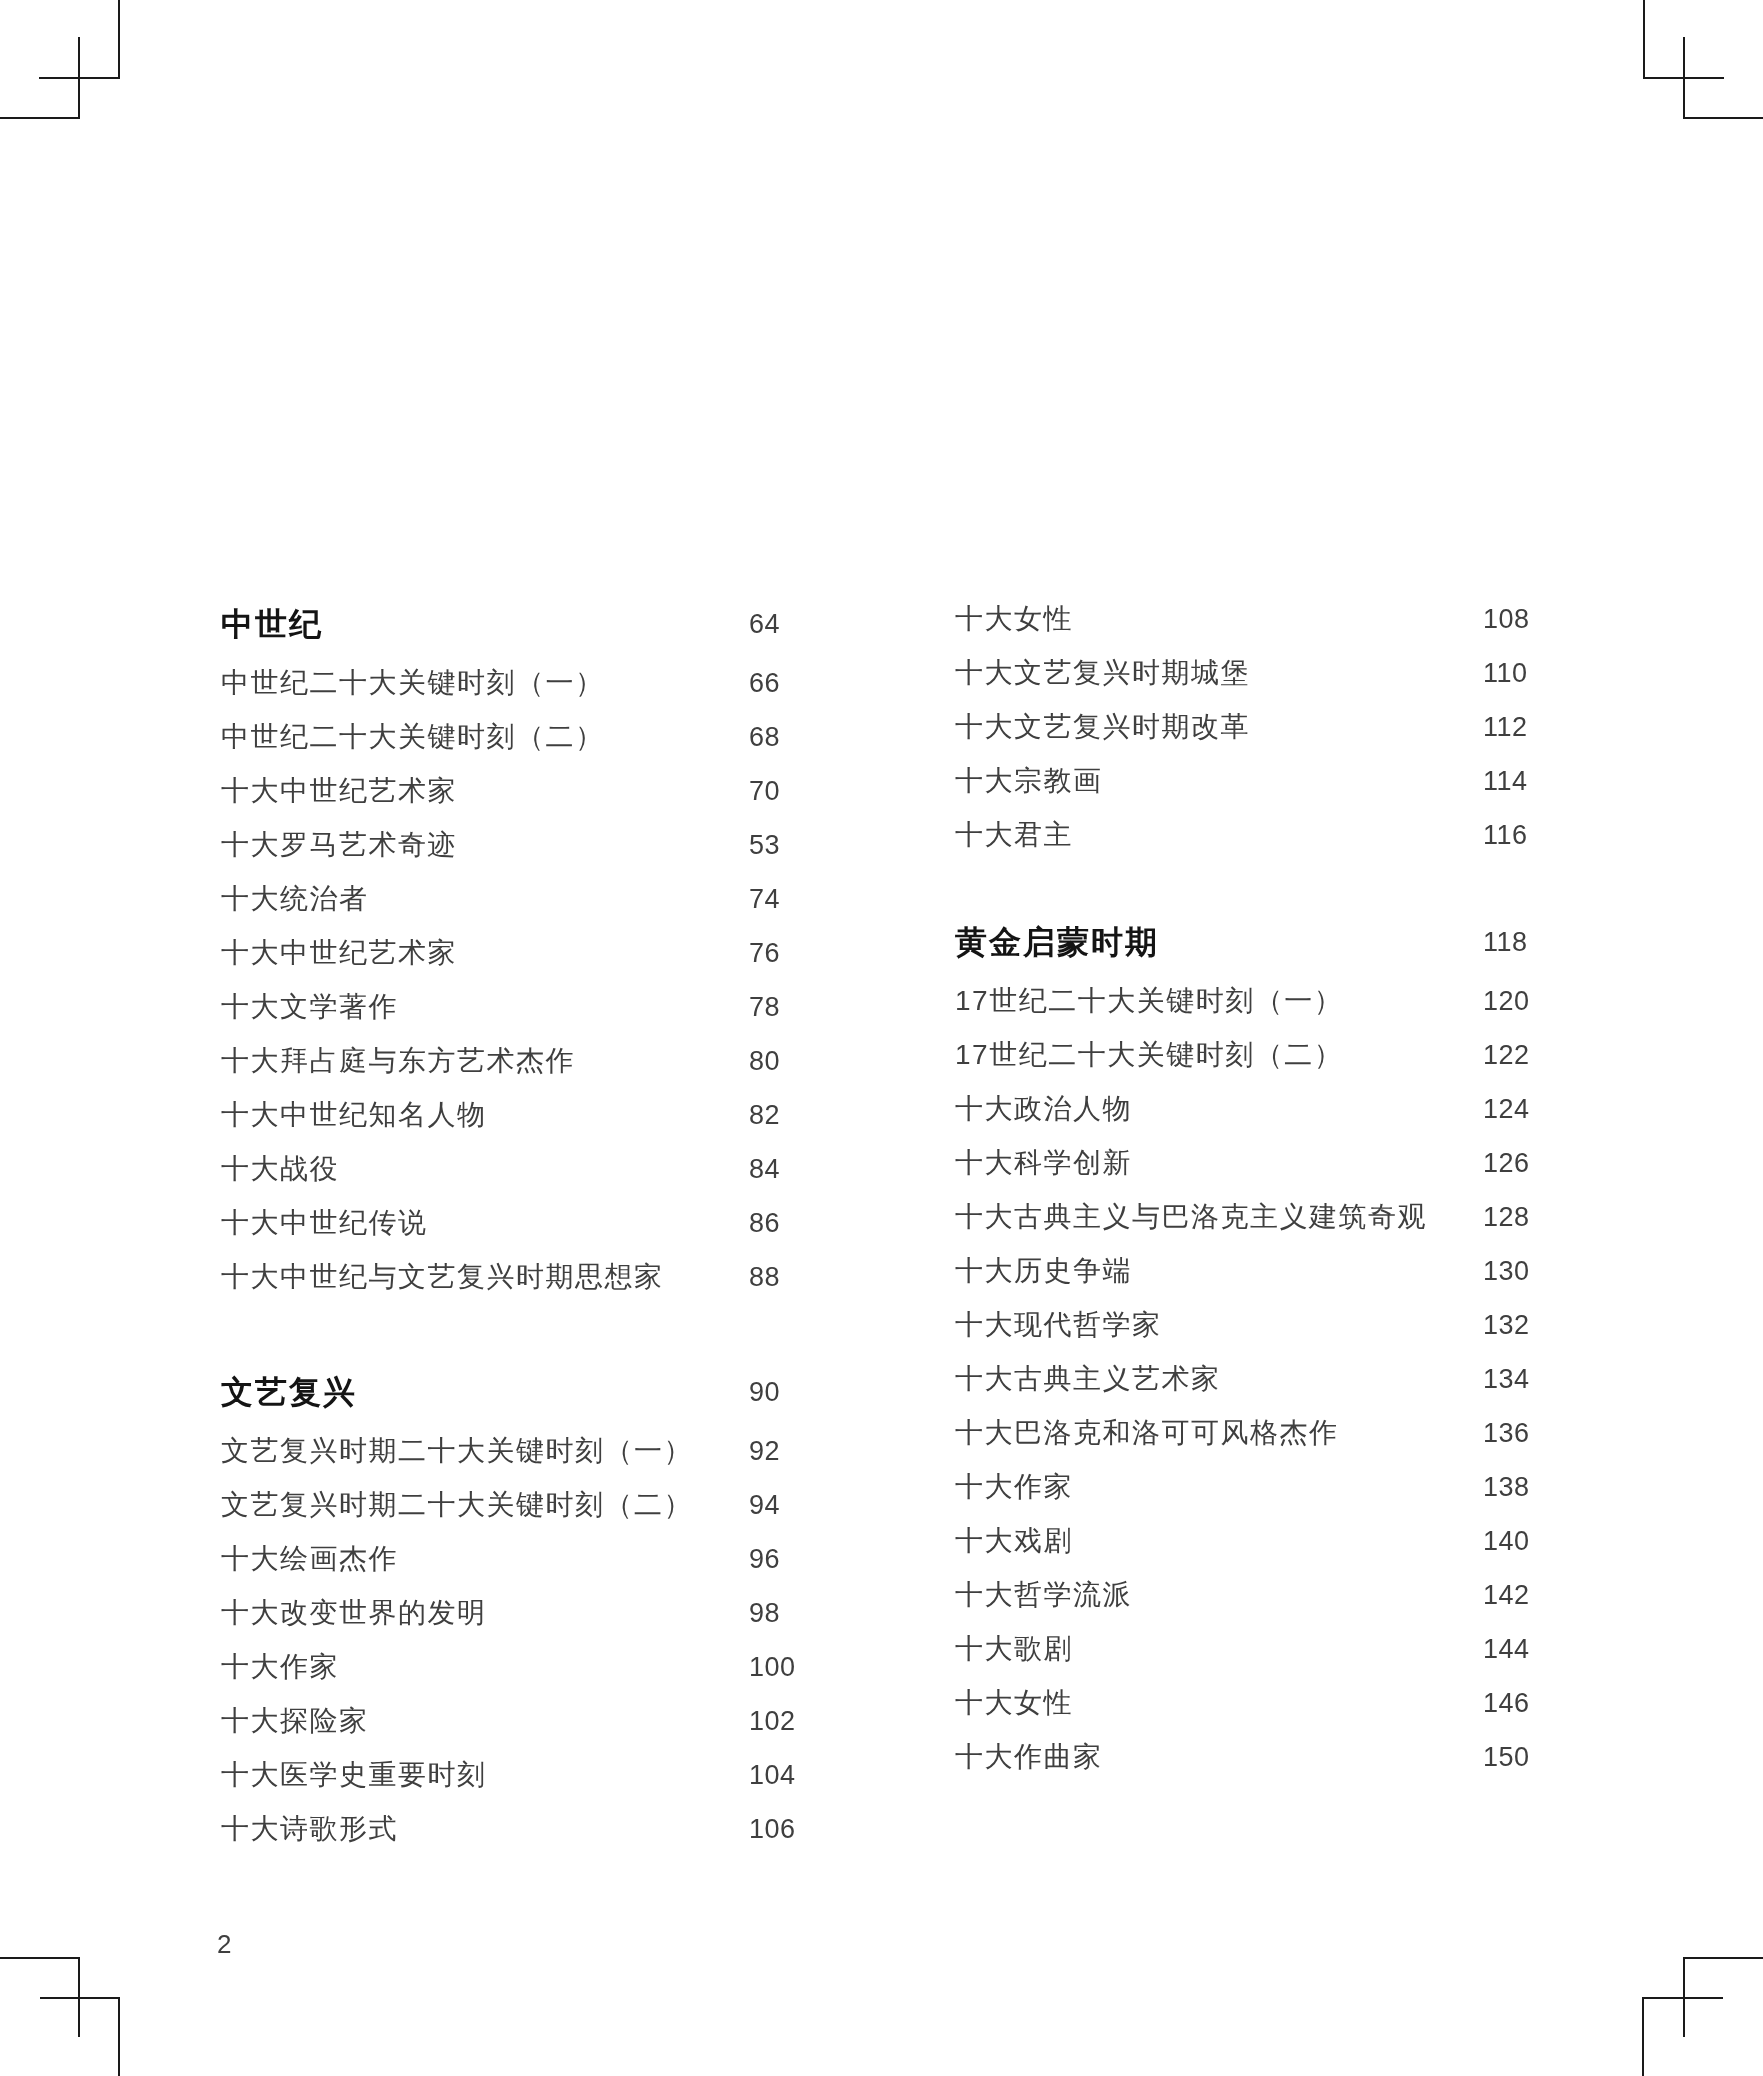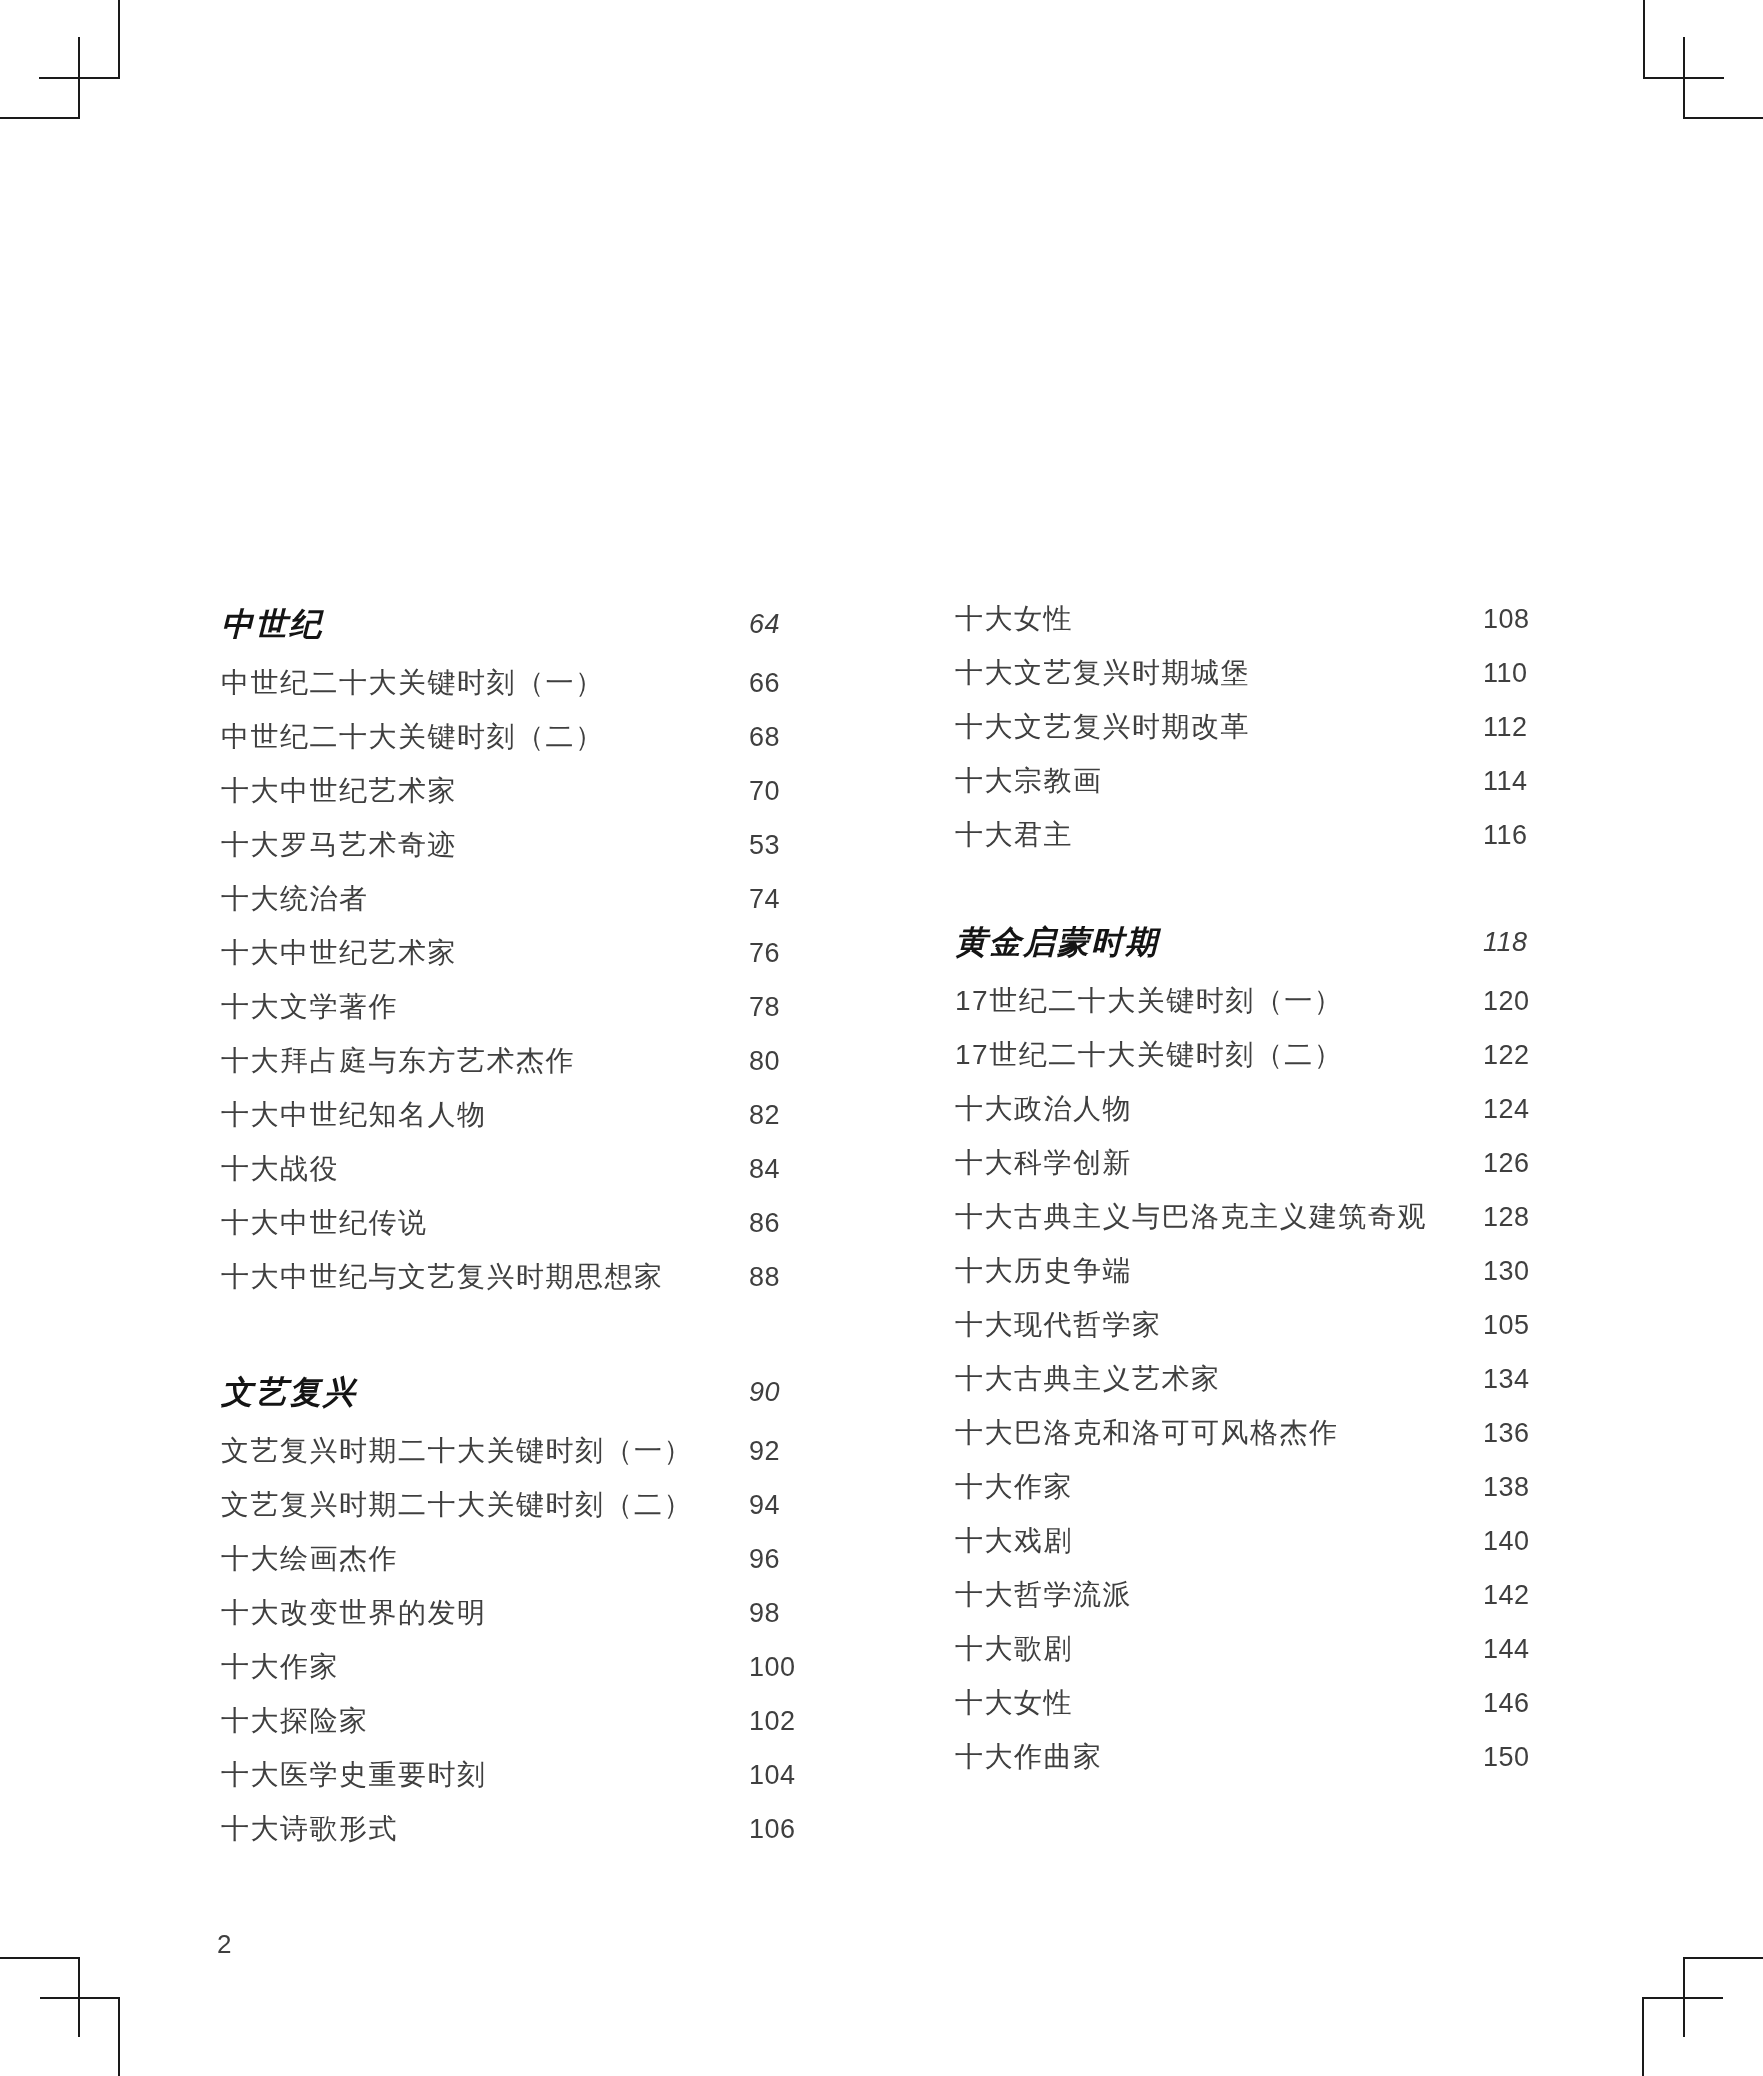--- a/index.html
+++ b/index.html
@@ -26,21 +26,21 @@
   .col-right{left:955px;}
   .row{position:relative;height:54px;line-height:54px;white-space:nowrap;}
   .row .label{
     font-size:28px;letter-spacing:1.5px;color:var(--text);
     font-weight:400;
   }
   .row .pagenum{
     position:absolute;left:528px;top:0;
     font-size:27px;color:var(--text);font-weight:400;letter-spacing:0.5px;
   }
-  .row.heading{height:64px;line-height:64px;font-style:italic;}
+  .row.heading{height:64px;line-height:64px;}
   .row.heading .label{
     font-size:32px;font-weight:700;color:var(--heading);letter-spacing:2px;
   }
   .col-left .row.heading.gap-before{margin-top:56px;}
   .col-right .row.heading.gap-before{margin-top:48px;}
   
   .footer-num{
     position:absolute;left:217px;top:1929px;
     font-size:26px;line-height:30px;color:var(--text);
   }
@@ -89,21 +89,21 @@
       <div class="row item"><span class="label">十大文艺复兴时期改革</span><span class="pagenum">112</span></div>
       <div class="row item"><span class="label">十大宗教画</span><span class="pagenum">114</span></div>
       <div class="row item"><span class="label">十大君主</span><span class="pagenum">116</span></div>
       <div class="row heading gap-before"><span class="label">黄金启蒙时期</span><span class="pagenum">118</span></div>
       <div class="row item"><span class="label">17世纪二十大关键时刻（一）</span><span class="pagenum">120</span></div>
       <div class="row item"><span class="label">17世纪二十大关键时刻（二）</span><span class="pagenum">122</span></div>
       <div class="row item"><span class="label">十大政治人物</span><span class="pagenum">124</span></div>
       <div class="row item"><span class="label">十大科学创新</span><span class="pagenum">126</span></div>
       <div class="row item"><span class="label">十大古典主义与巴洛克主义建筑奇观</span><span class="pagenum">128</span></div>
       <div class="row item"><span class="label">十大历史争端</span><span class="pagenum">130</span></div>
-      <div class="row item"><span class="label">十大现代哲学家</span><span class="pagenum">105</span></div>
+      <div class="row item"><span class="label">十大现代哲学家</span><span class="pagenum">132</span></div>
       <div class="row item"><span class="label">十大古典主义艺术家</span><span class="pagenum">134</span></div>
       <div class="row item"><span class="label">十大巴洛克和洛可可风格杰作</span><span class="pagenum">136</span></div>
       <div class="row item"><span class="label">十大作家</span><span class="pagenum">138</span></div>
       <div class="row item"><span class="label">十大戏剧</span><span class="pagenum">140</span></div>
       <div class="row item"><span class="label">十大哲学流派</span><span class="pagenum">142</span></div>
       <div class="row item"><span class="label">十大歌剧</span><span class="pagenum">144</span></div>
       <div class="row item"><span class="label">十大女性</span><span class="pagenum">146</span></div>
       <div class="row item"><span class="label">十大作曲家</span><span class="pagenum">150</span></div>
     </div>
 

